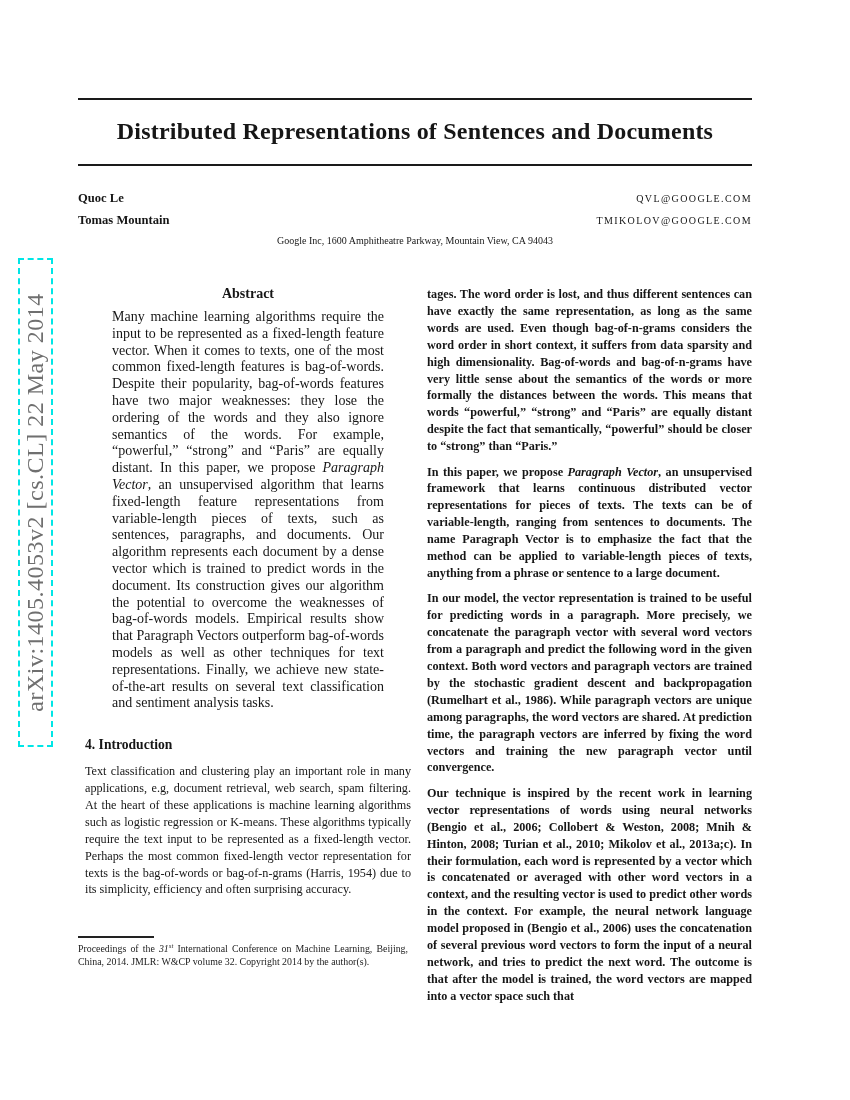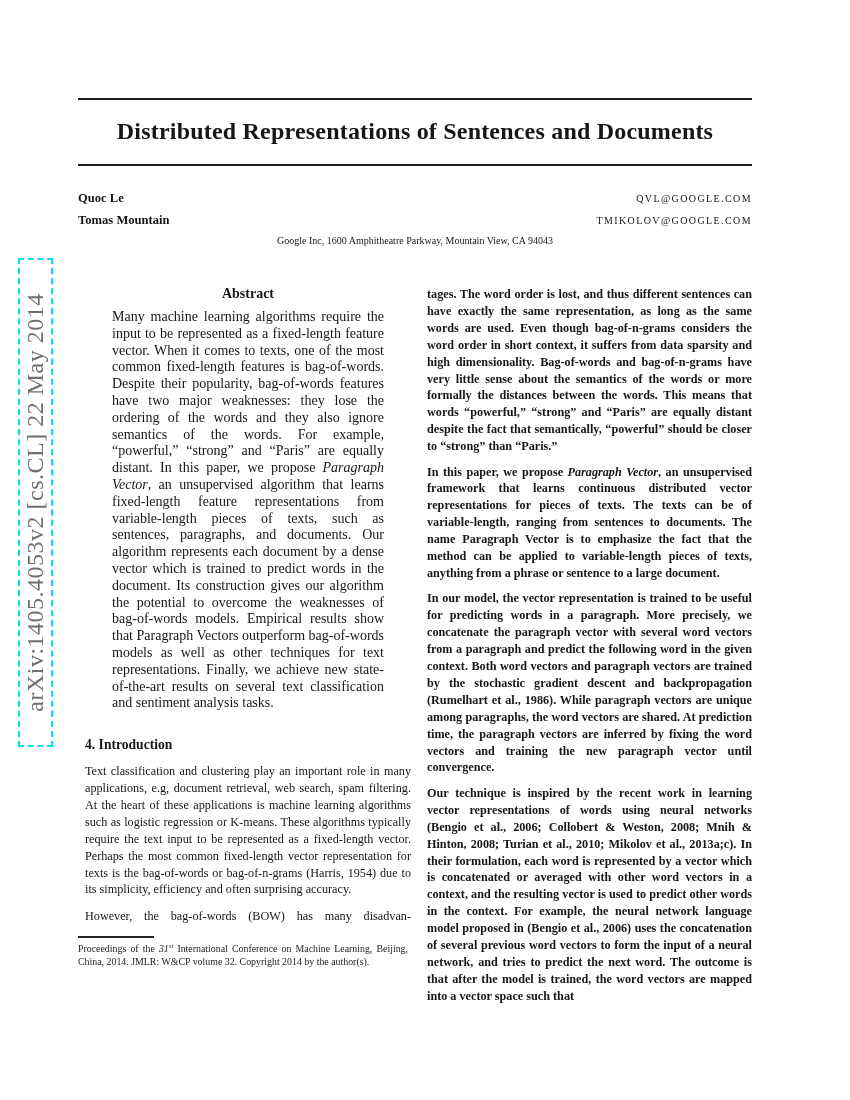--- a/index.html
+++ b/index.html
@@ -79,21 +79,20 @@
       <span class="author-email">TMIKOLOV@GOOGLE.COM</span>
     </div>
     <div class="affiliation">Google Inc, 1600 Amphitheatre Parkway, Mountain View, CA 94043</div>
   </div>
 
   <div class="col-left">
     <div class="abstract-heading">Abstract</div>
     <div class="abstract-body">Many machine learning algorithms require the input to be represented as a fixed-length feature vector. When it comes to texts, one of the most common fixed-length features is bag-of-words. Despite their popularity, bag-of-words features have two major weaknesses: they lose the ordering of the words and they also ignore semantics of the words. For example, “powerful,” “strong” and “Paris” are equally distant. In this paper, we propose <i>Paragraph Vector</i>, an unsupervised algorithm that learns fixed-length feature representations from variable-length pieces of texts, such as sentences, paragraphs, and documents. Our algorithm represents each document by a dense vector which is trained to predict words in the document. Its construction gives our algorithm the potential to overcome the weaknesses of bag-of-words models. Empirical results show that Paragraph Vectors outperform bag-of-words models as well as other techniques for text representations. Finally, we achieve new state-of-the-art results on several text classification and sentiment analysis tasks.</div>
     <div class="section-heading">4. Introduction</div>
     <div class="body-par">Text classification and clustering play an important role in many applications, e.g, document retrieval, web search, spam filtering. At the heart of these applications is machine learning algorithms such as logistic regression or K-means. These algorithms typically require the text input to be represented as a fixed-length vector. Perhaps the most common fixed-length vector representation for texts is the bag-of-words or bag-of-n-grams (Harris, 1954) due to its simplicity, efficiency and often surprising accuracy.</div>
-    <div class="body-par stretch">However, the bag-of-words (BOW) has many disadvan-</div>
   </div>
 
   <div class="col-right">
     <div class="body-par">tages. The word order is lost, and thus different sentences can have exactly the same representation, as long as the same words are used. Even though bag-of-n-grams considers the word order in short context, it suffers from data sparsity and high dimensionality. Bag-of-words and bag-of-n-grams have very little sense about the semantics of the words or more formally the distances between the words. This means that words “powerful,” “strong” and “Paris” are equally distant despite the fact that semantically, “powerful” should be closer to “strong” than “Paris.”</div>
     <div class="body-par">In this paper, we propose <i>Paragraph Vector</i>, an unsupervised framework that learns continuous distributed vector representations for pieces of texts. The texts can be of variable-length, ranging from sentences to documents. The name Paragraph Vector is to emphasize the fact that the method can be applied to variable-length pieces of texts, anything from a phrase or sentence to a large document.</div>
     <div class="body-par">In our model, the vector representation is trained to be useful for predicting words in a paragraph. More precisely, we concatenate the paragraph vector with several word vectors from a paragraph and predict the following word in the given context. Both word vectors and paragraph vectors are trained by the stochastic gradient descent and backpropagation (Rumelhart et al., 1986). While paragraph vectors are unique among paragraphs, the word vectors are shared. At prediction time, the paragraph vectors are inferred by fixing the word vectors and training the new paragraph vector until convergence.</div>
     <div class="body-par">Our technique is inspired by the recent work in learning vector representations of words using neural networks (Bengio et al., 2006; Collobert &amp; Weston, 2008; Mnih &amp; Hinton, 2008; Turian et al., 2010; Mikolov et al., 2013a;c). In their formulation, each word is represented by a vector which is concatenated or averaged with other word vectors in a context, and the resulting vector is used to predict other words in the context. For example, the neural network language model proposed in (Bengio et al., 2006) uses the concatenation of several previous word vectors to form the input of a neural network, and tries to predict the next word. The outcome is that after the model is trained, the word vectors are mapped into a vector space such that</div>
   </div>
 
   <div class="footnote">

